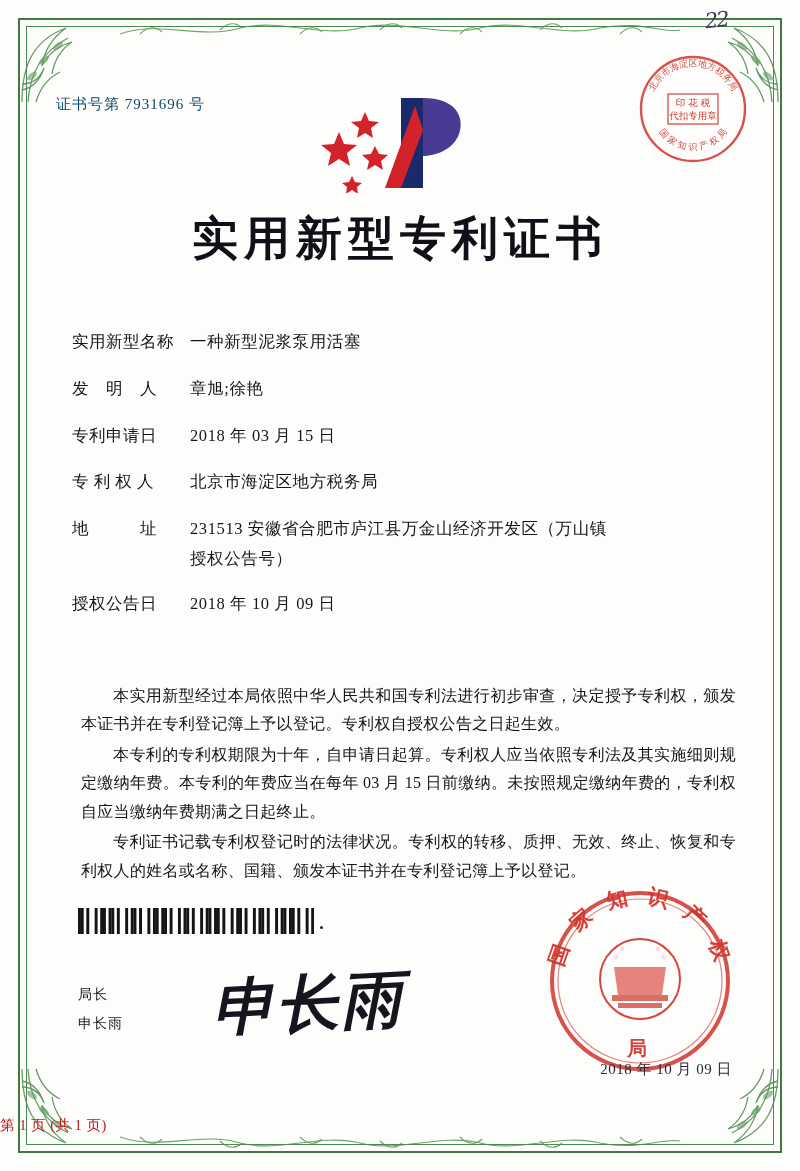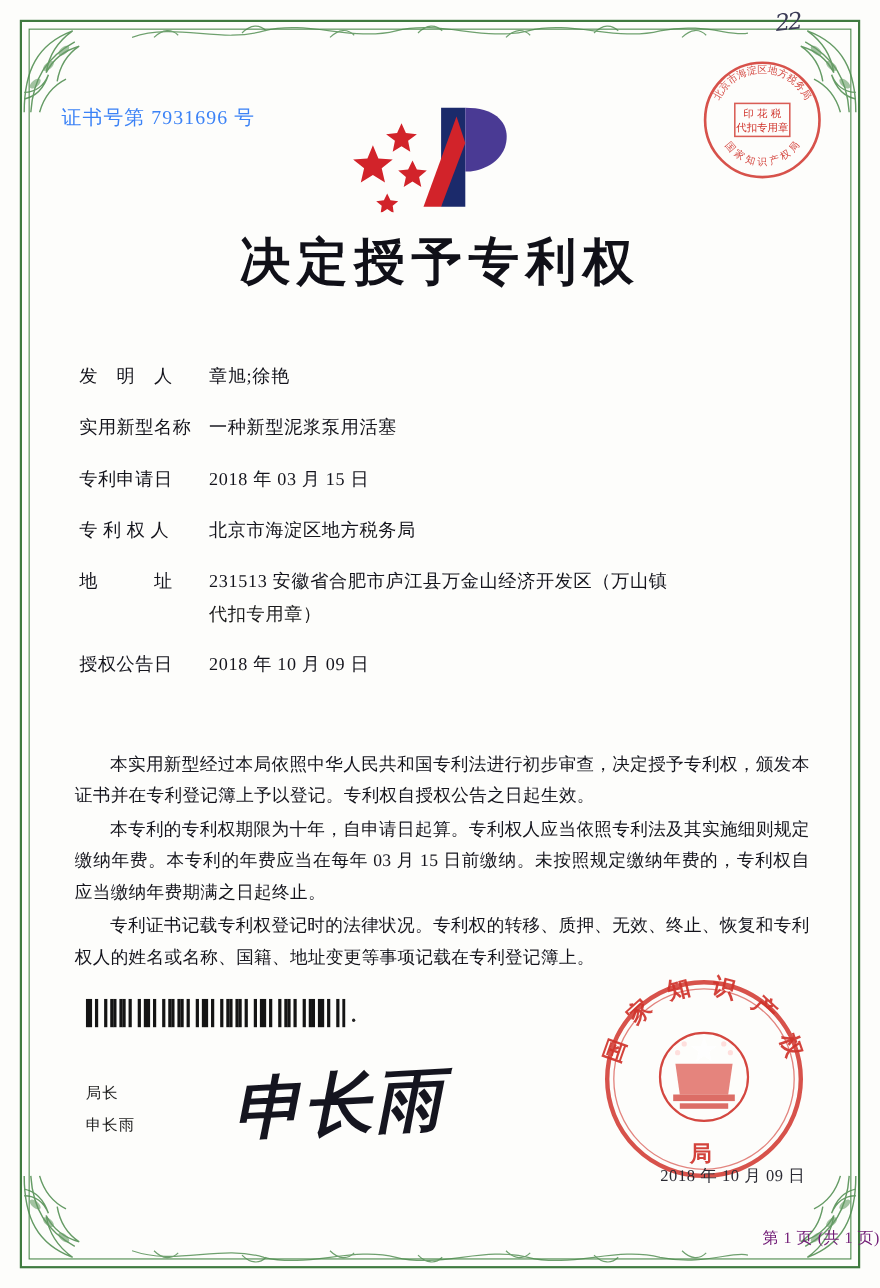--- a/index.html
+++ b/index.html
@@ -75,23 +75,23 @@
     font-style: italic;
     letter-spacing: -2px;
     transform: rotate(-6deg);
   }
 
   
   .cert-no {
     position: absolute;
     left: 56px;
     top: 95px;
-    font-size: 18px;
+    font-size: 15px;
     letter-spacing: 1px;
-    color: #3b82f6;
+    color: #0c4a6e;
   }
 
   
   .emblem {
     position: absolute;
     left: 50%;
     top: 88px;
     transform: translateX(-50%);
     width: 190px;
     height: 105px;
@@ -162,21 +162,21 @@
     margin-left: 118px;
     font-size: 16.5px;
     margin-top: -16px;
     margin-bottom: 22px;
     letter-spacing: 0.6px;
   }
 
   
   .body-text {
     position: absolute;
-    left: 68px;
+    left: 81px;
     right: 64px;
     top: 682px;
     font-size: 16px;
     line-height: 1.78;
     text-align: justify;
     color: #14141c;
     letter-spacing: 0.3px;
   }
   .body-text p {
     margin: 0 0 2px 0;
@@ -239,23 +239,23 @@
     color: #2a2a33;
     letter-spacing: 0.5px;
   }
 
   
   .footer {
     position: absolute;
     left: 0;
     width: 100%;
     bottom: 36px;
-    text-align: right;
+    text-align: left;
     font-size: 14.5px;
-    color: #701a75;
+    color: #b91c1c;
     letter-spacing: 0.5px;
   }
 </style>
 </head>
 <body>
 
 <div class="page">
 
   <div class="border-outer"></div>
   <div class="border-inner"></div>
@@ -368,66 +368,66 @@
       </text>
       <text font-size="9" fill="#d0342c" opacity="0.9" font-family="'DejaVu Sans', sans-serif">
         <textPath href="#arcBot" startOffset="50%" text-anchor="middle">国 家 知 识 产 权 局</textPath>
       </text>
       <rect x="34" y="44" width="50" height="30" fill="none" stroke="#d0342c" stroke-width="1.4" opacity="0.8"></rect>
       <text x="59" y="56" font-size="9.5" fill="#d0342c" text-anchor="middle" font-family="'DejaVu Sans', sans-serif">印 花 税</text>
       <text x="59" y="69" font-size="9.5" fill="#d0342c" text-anchor="middle" font-family="'DejaVu Sans', sans-serif">代扣专用章</text>
     </svg>
   </div>
 
-  <div class="doc-title">决定授予专利权</div>
+  <div class="doc-title">实用新型专利证书</div>
 
   <div class="fields">
+
+    <div class="field-row">
+      <div class="field-label">实用新型名称</div>
+      <div class="field-value">一种新型泥浆泵用活塞</div>
+    </div>
 
     <div class="field-row">
       <div class="field-label">发　明　人</div>
       <div class="field-value">章旭;徐艳</div>
     </div>
 
-    <div class="field-row">
-      <div class="field-label">实用新型名称</div>
-      <div class="field-value">一种新型泥浆泵用活塞</div>
-    </div>
-
 
     <div class="field-row">
       <div class="field-label">专利申请日</div>
       <div class="field-value">2018 年 03 月 15 日</div>
     </div>
 
     <div class="field-row">
       <div class="field-label">专 利 权 人</div>
       <div class="field-value">北京市海淀区地方税务局</div>
     </div>
 
     <div class="field-row">
       <div class="field-label">地　　　址</div>
       <div class="field-value">231513 安徽省合肥市庐江县万金山经济开发区（万山镇</div>
     </div>
-    <div class="addr-second">代扣专用章）</div>
+    <div class="addr-second">授权公告号）</div>
 
     <div class="field-row">
       <div class="row-inline">
         <div class="left-part">
           <div class="field-label">授权公告日</div>
           <div class="field-value">2018 年 10 月 09 日</div>
         </div>
       </div>
     </div>
 
   </div>
 
   <div class="body-text">
     <p>本实用新型经过本局依照中华人民共和国专利法进行初步审查，决定授予专利权，颁发本证书并在专利登记簿上予以登记。专利权自授权公告之日起生效。</p>
     <p>本专利的专利权期限为十年，自申请日起算。专利权人应当依照专利法及其实施细则规定缴纳年费。本专利的年费应当在每年 03 月 15 日前缴纳。未按照规定缴纳年费的，专利权自应当缴纳年费期满之日起终止。</p>
-    <p>专利证书记载专利权登记时的法律状况。专利权的转移、质押、无效、终止、恢复和专利权人的姓名或名称、国籍、地址变更等事项记载在专利登记簿上。</p>
+    <p>专利证书记载专利权登记时的法律状况。专利权的转移、质押、无效、终止、恢复和专利权人的姓名或名称、国籍、颁发本证书并在专利登记簿上予以登记。</p>
   </div>
 
   <div class="barcode">
     <svg id="barcode-svg" width="236" height="26" viewBox="0 0 236 26">
         <rect x="0.00" y="0" width="2.92" height="26" fill="#141414"></rect>
         <rect x="2.78" y="0" width="2.92" height="26" fill="#141414"></rect>
         <rect x="8.33" y="0" width="2.92" height="26" fill="#141414"></rect>
         <rect x="16.66" y="0" width="2.92" height="26" fill="#141414"></rect>
         <rect x="22.21" y="0" width="2.92" height="26" fill="#141414"></rect>
         <rect x="24.99" y="0" width="2.92" height="26" fill="#141414"></rect>

